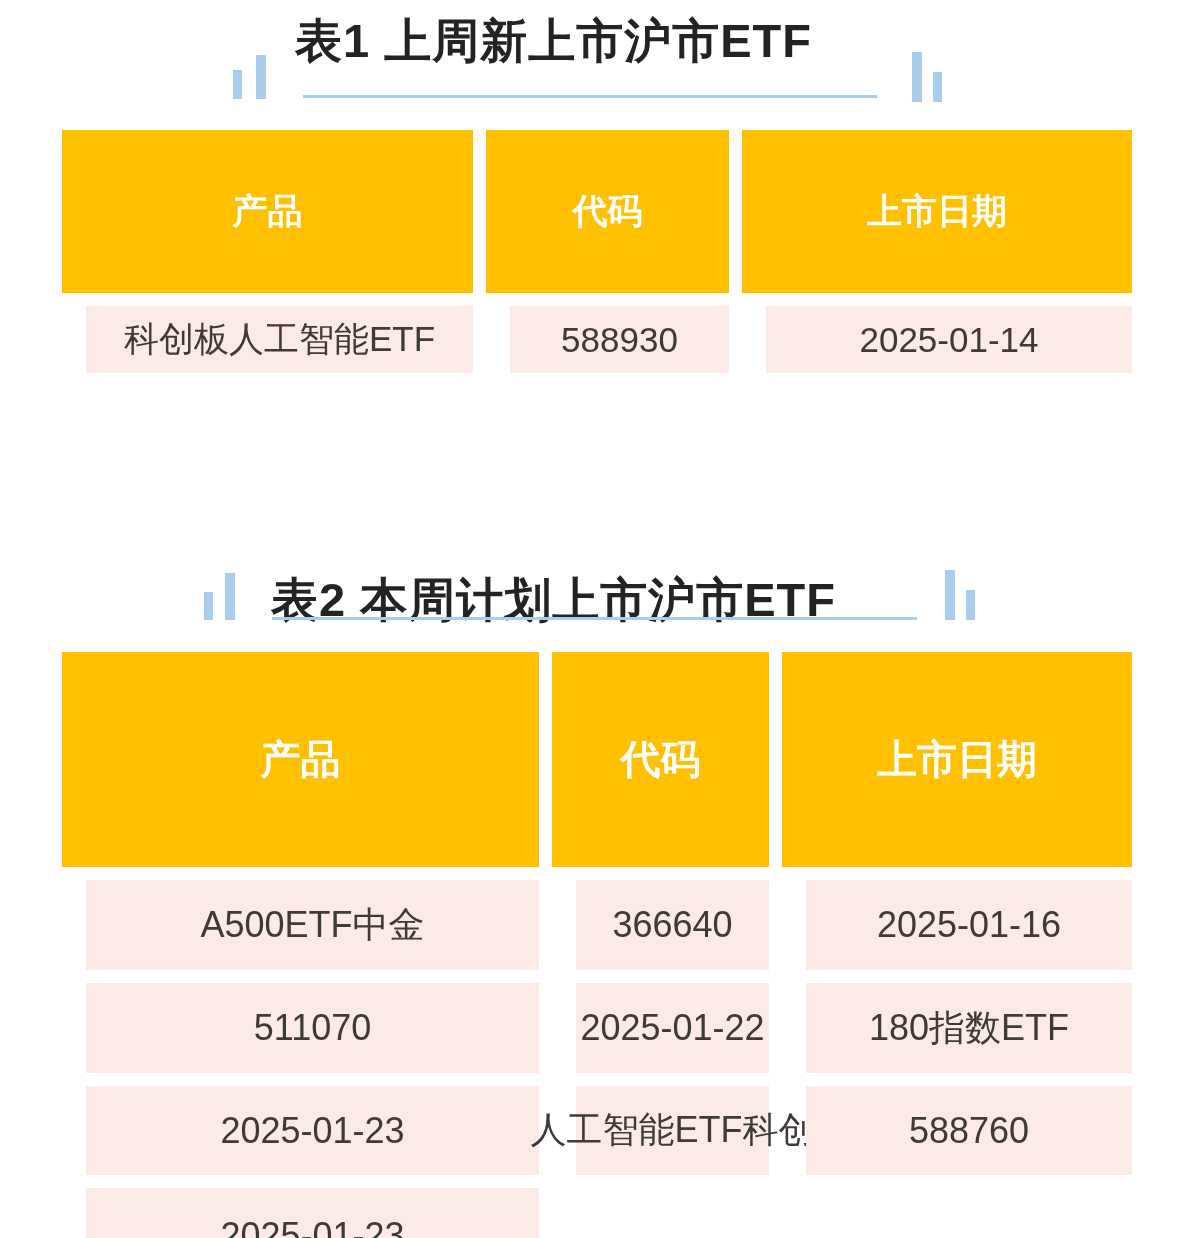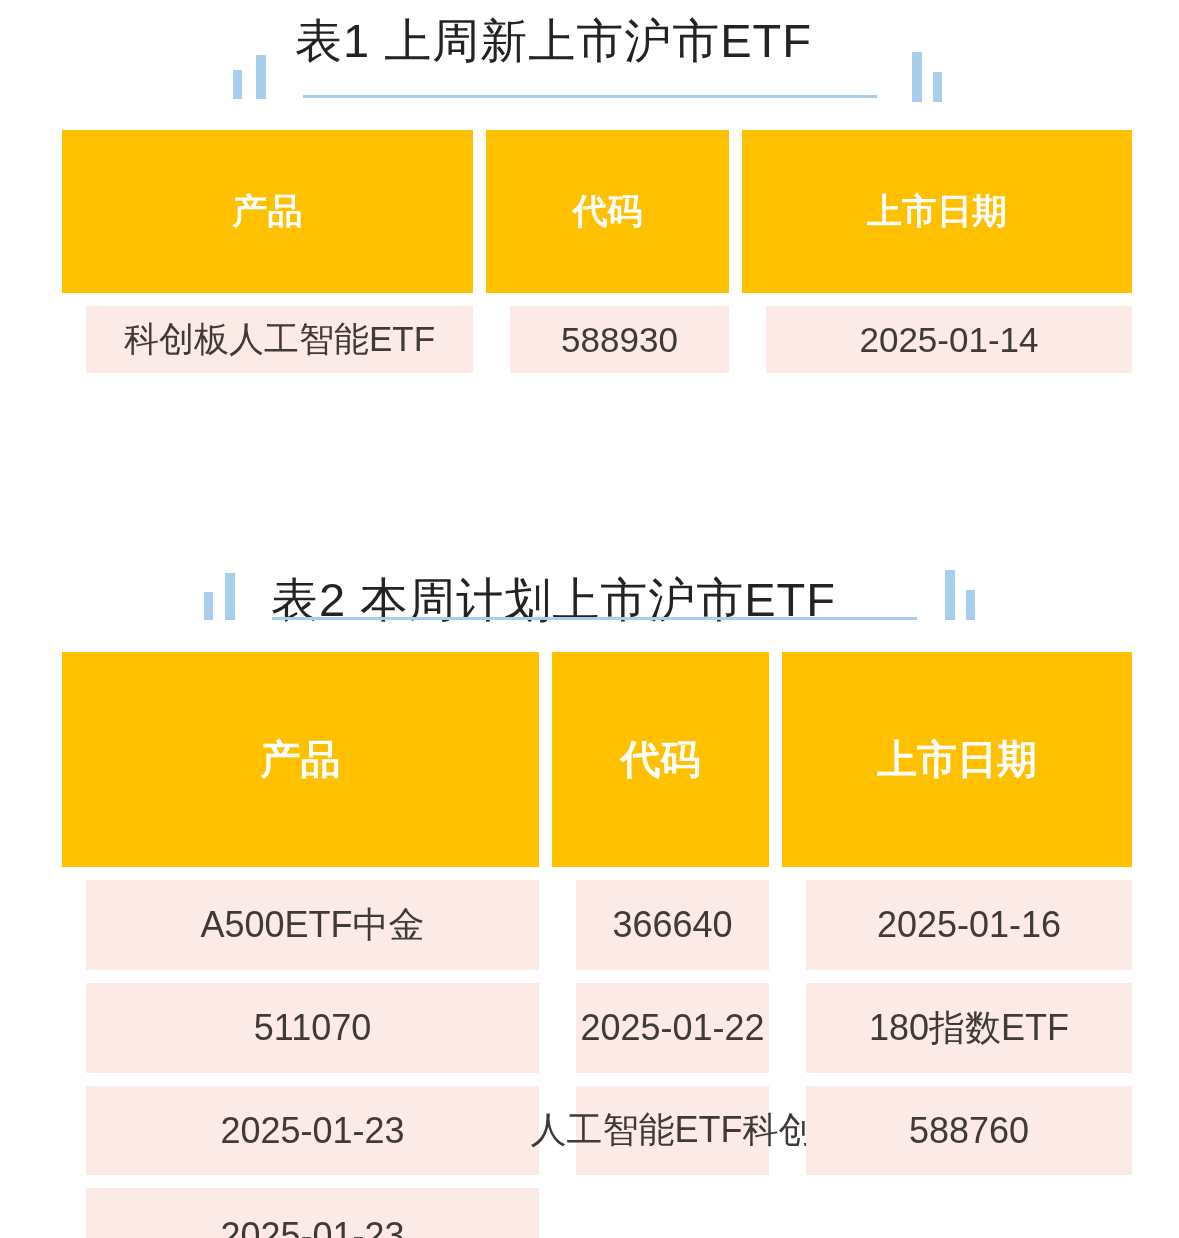--- a/index.html
+++ b/index.html
@@ -15,21 +15,21 @@
     font-family: "Liberation Sans", "DejaVu Sans", sans-serif;
   }
 
   
   .sec-title {
     position: absolute;
     left: 0;
     width: 1107px;
     text-align: center;
     font-size: 47px;
-    font-weight: normal;
+    font-weight: bold;
     letter-spacing: 1px;
     color: var(--title-text, #232323);
     white-space: nowrap;
   }
 
   
   .bar {
     position: absolute;
     background: var(--accent-blue, #a9cdec);
   }

